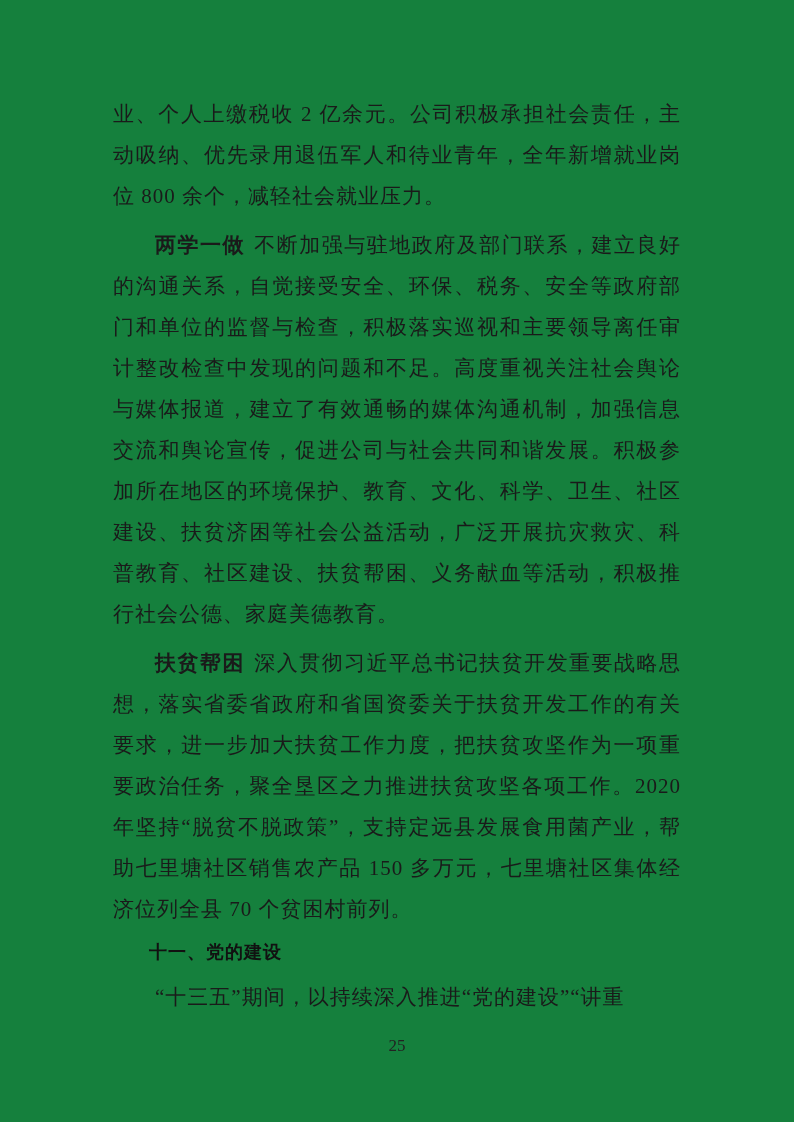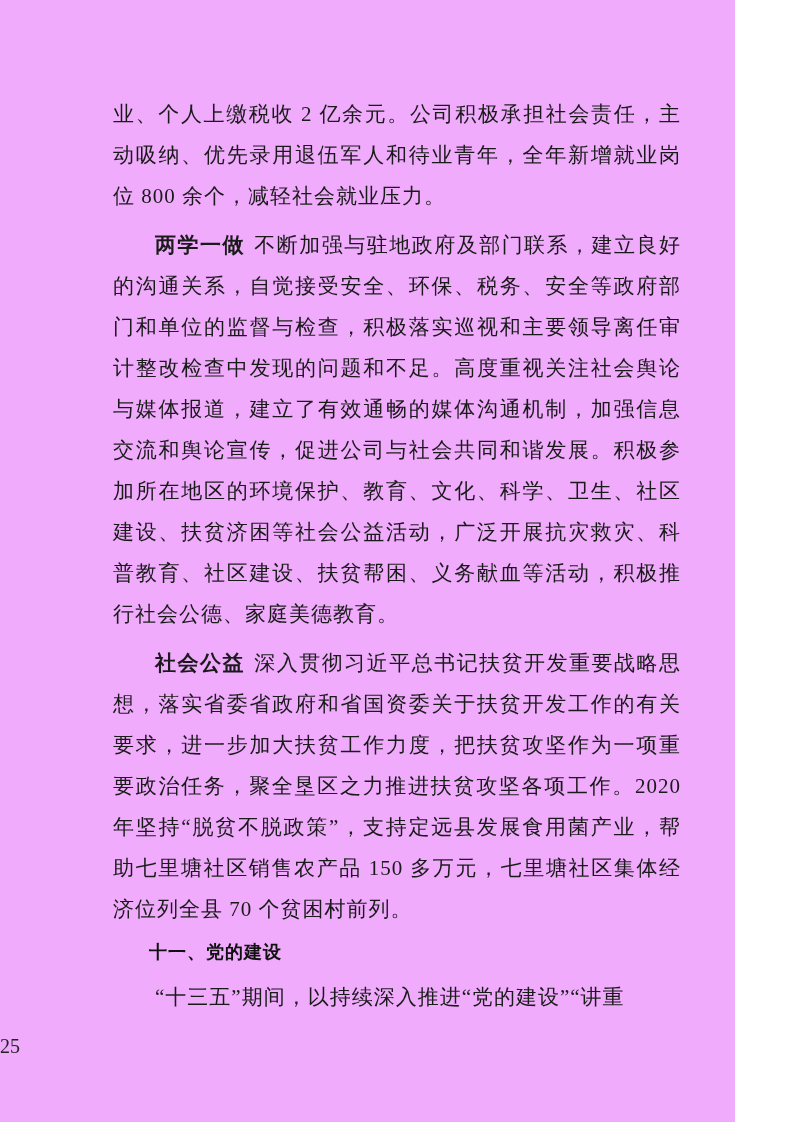--- a/index.html
+++ b/index.html
@@ -2,23 +2,23 @@
 <html><head>
 <meta charset="utf-8">
 <style>
   html, body {
     margin: 0;
     padding: 0;
     background: #ffffff;
   }
   .page {
     position: relative;
-    width: 735px;
+    width: 794px;
     height: 1122px;
-    background: #f0abfc;
+    background: #15803d;
     overflow: hidden;
     font-family: "Liberation Serif", "DejaVu Serif", serif;
     color: #1a1a1a;
   }
   .content {
     position: absolute;
     left: 113px;
     top: 94px;
     width: 568px;
   }
@@ -53,37 +53,38 @@
     letter-spacing: 1px;
   }
   p.body.last {
     margin-top: 3px;
   }
   .page-number {
     position: absolute;
     left: 0;
     top: 1036px;
     width: 794px;
-    font-size: 20px;
+    text-align: center;
+    font-size: 17px;
     line-height: 20px;
     color: #222222;
     font-family: "Liberation Serif", "DejaVu Serif", serif;
   }
 </style>
 </head>
 <body>
 
 <div class="page">
   <div class="content">
 
     <p class="body">业、个人上缴税收 2 亿余元。公司积极承担社会责任，主动吸纳、优先录用退伍军人和待业青年，全年新增就业岗位 800 余个，减轻社会就业压力。</p>
 
     <p class="body indent spaced"><span class="lead">两学一做</span><span>不断加强与驻地政府及部门联系，建立良好的沟通关系，自觉接受安全、环保、税务、安全等政府部门和单位的监督与检查，积极落实巡视和主要领导离任审计整改检查中发现的问题和不足。高度重视关注社会舆论与媒体报道，建立了有效通畅的媒体沟通机制，加强信息交流和舆论宣传，促进公司与社会共同和谐发展。积极参加所在地区的环境保护、教育、文化、科学、卫生、社区建设、扶贫济困等社会公益活动，广泛开展抗灾救灾、科普教育、社区建设、扶贫帮困、义务献血等活动，积极推行社会公德、家庭美德教育。</span></p>
 
-    <p class="body indent spaced"><span class="lead">社会公益</span><span>深入贯彻习近平总书记扶贫开发重要战略思想，落实省委省政府和省国资委关于扶贫开发工作的有关要求，进一步加大扶贫工作力度，把扶贫攻坚作为一项重要政治任务，聚全垦区之力推进扶贫攻坚各项工作。2020 年坚持“脱贫不脱政策”，支持定远县发展食用菌产业，帮助七里塘社区销售农产品 150 多万元，七里塘社区集体经济位列全县 70 个贫困村前列。</span></p>
+    <p class="body indent spaced"><span class="lead">扶贫帮困</span><span>深入贯彻习近平总书记扶贫开发重要战略思想，落实省委省政府和省国资委关于扶贫开发工作的有关要求，进一步加大扶贫工作力度，把扶贫攻坚作为一项重要政治任务，聚全垦区之力推进扶贫攻坚各项工作。2020 年坚持“脱贫不脱政策”，支持定远县发展食用菌产业，帮助七里塘社区销售农产品 150 多万元，七里塘社区集体经济位列全县 70 个贫困村前列。</span></p>
 
     <h2 class="heading">十一、党的建设</h2>
 
     <p class="body indent last">“十三五”期间，以持续深入推进“党的建设”“讲重</p>
 
   </div>
 
   <div class="page-number">25</div>
 </div>
 

